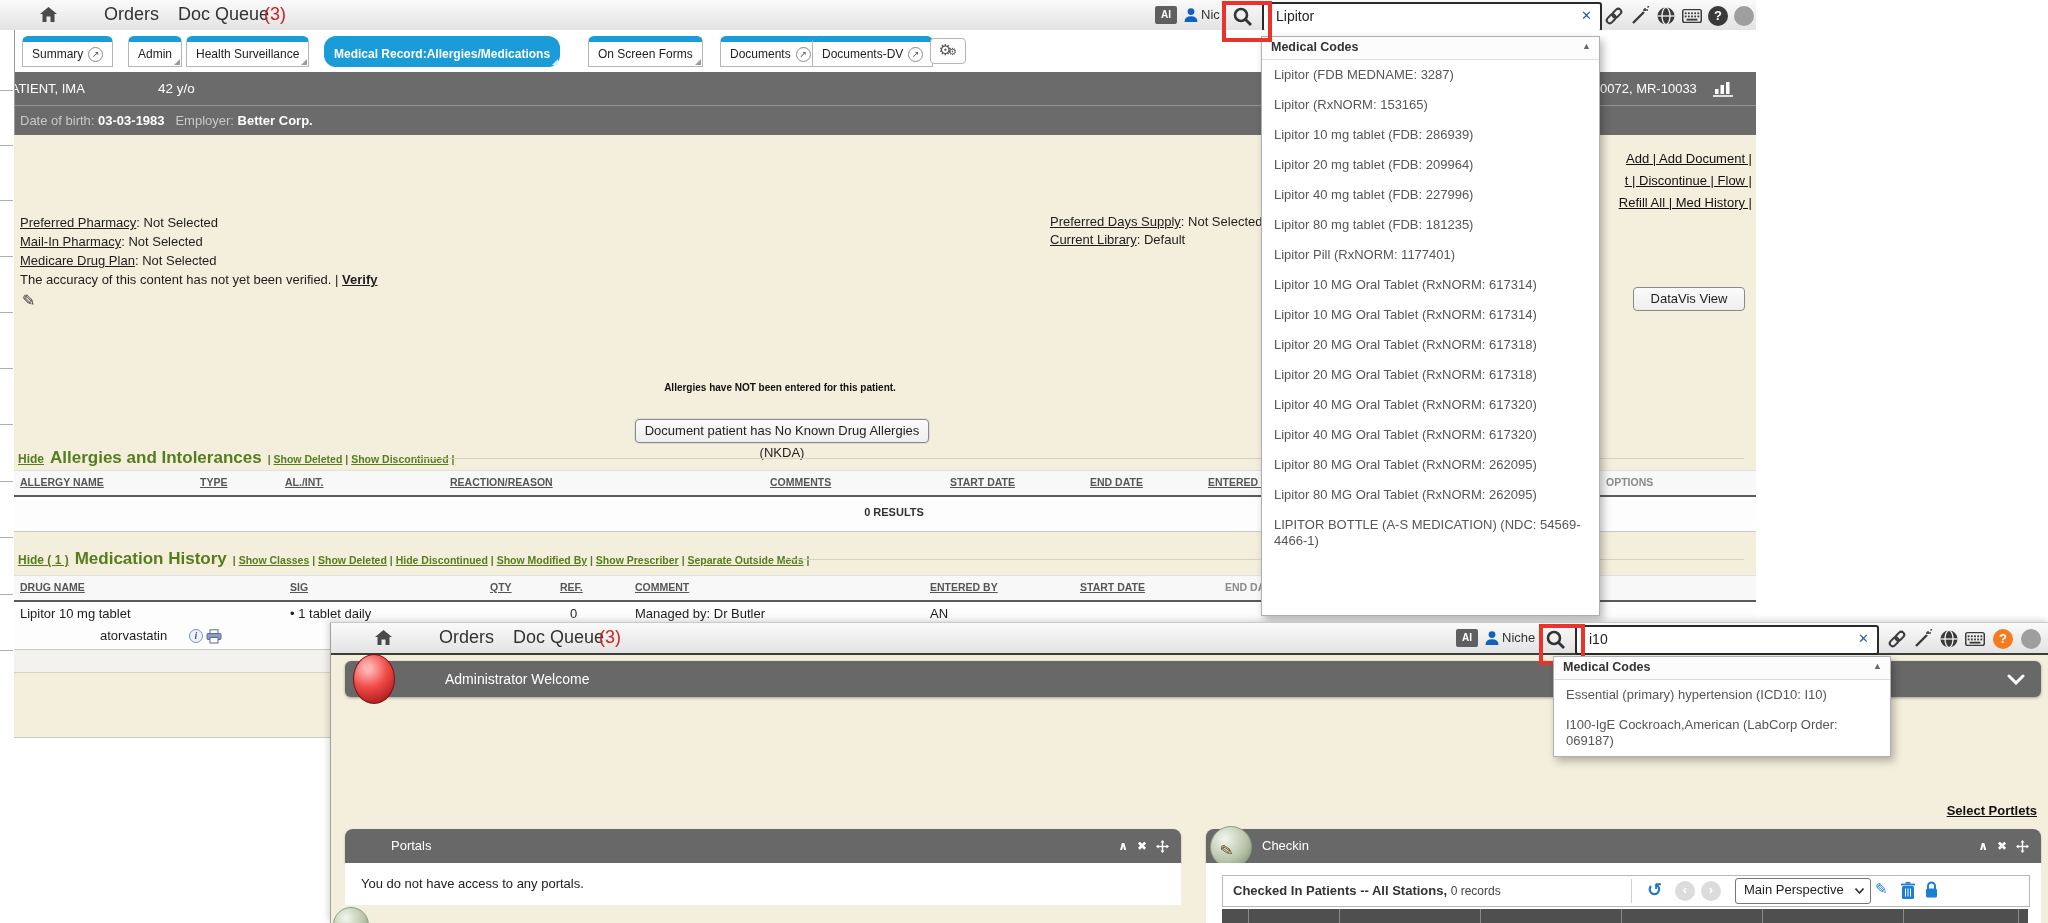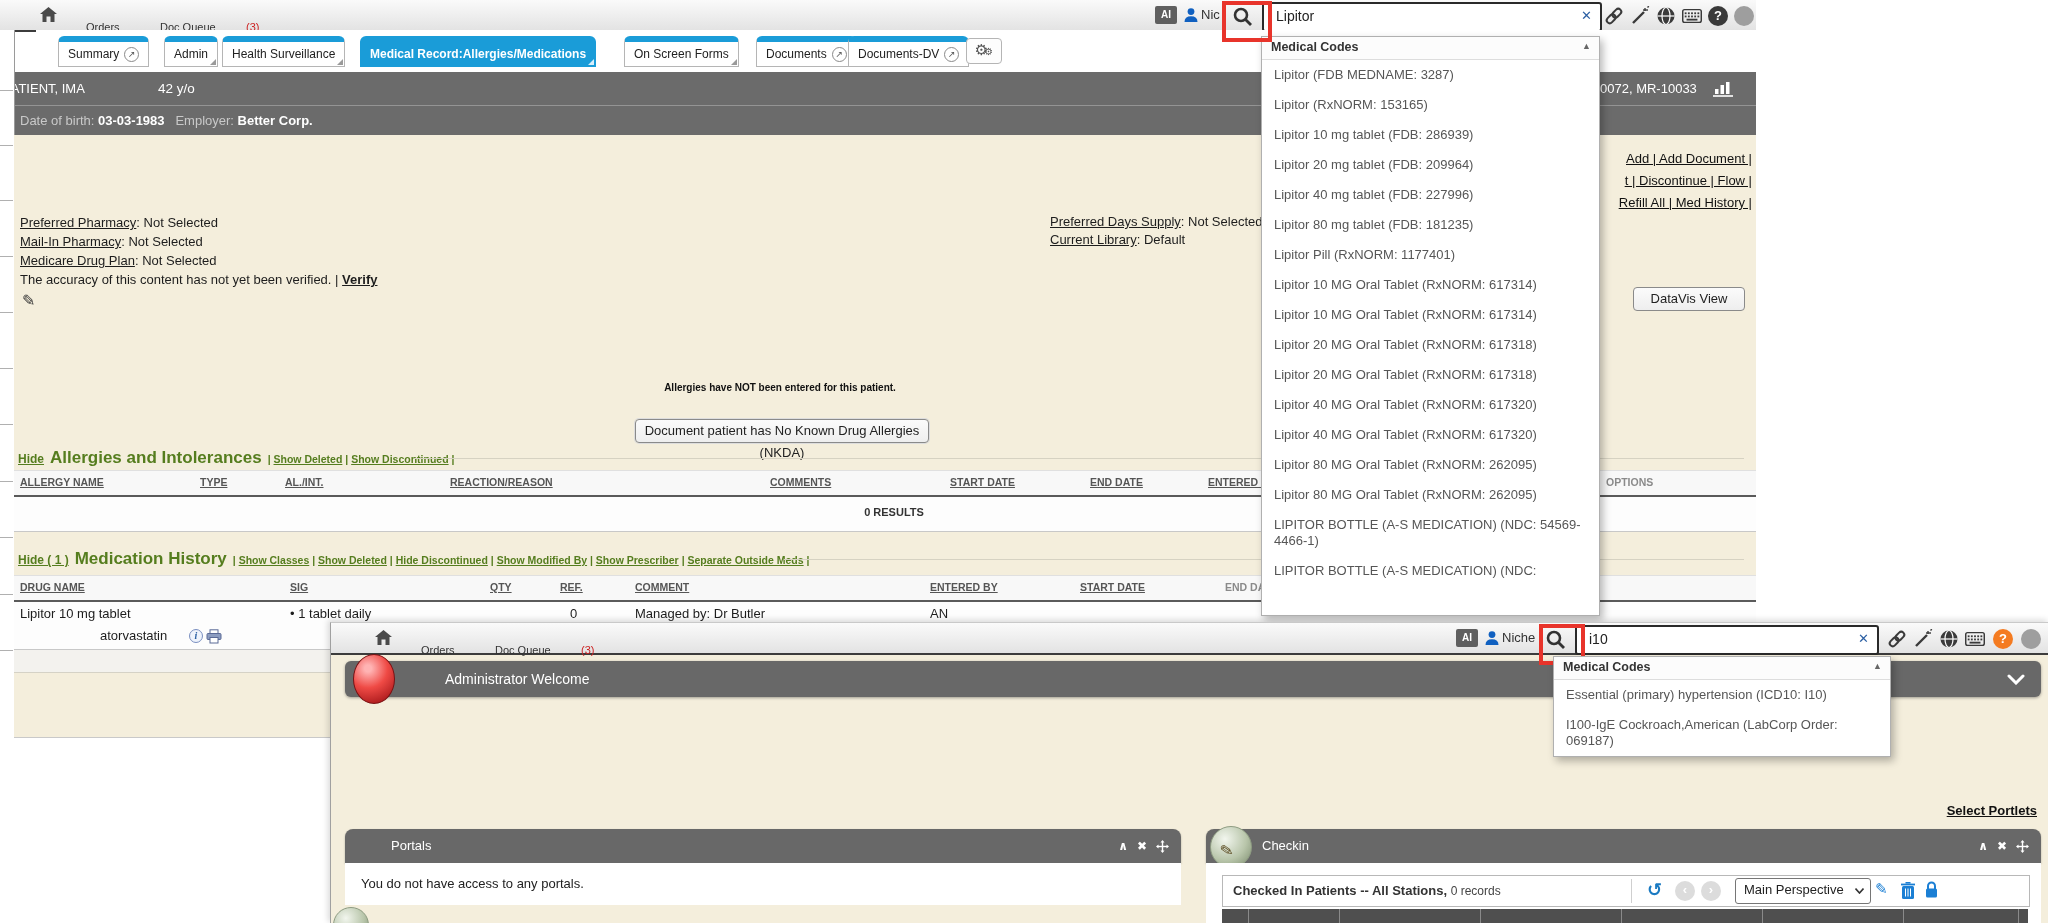--- a/index.html
+++ b/index.html
@@ -3,34 +3,34 @@
 <meta charset="utf-8">
 <style>
   html,body{margin:0;padding:0;background:#fff;}
   #stage{position:relative;width:2048px;height:923px;overflow:hidden;background:#fff;
          font-family:"Liberation Sans","DejaVu Sans",sans-serif;font-size:13px;color:#222;}
   .abs{position:absolute;}
   
   .w1{position:absolute;inset:0;z-index:1;}
   .toolbar{position:absolute;height:30px;background:linear-gradient(#fafafa,#e3e3e3);
            border-bottom:2px solid #3c3c3c;}
-  .navlink{position:absolute;top:21px;font-size:11px;color:#333;cursor:pointer;}
+  .navlink{position:absolute;top:4px;font-size:18px;color:#333;cursor:pointer;margin-left:18px;}
   .red-count{color:#cc2222;}
   .ai-badge{position:absolute;top:6px;width:22px;height:18px;background:#5f5f5f;color:#fff;
             font-size:10px;font-weight:bold;text-align:center;line-height:18px;border-radius:2px;}
   .user-name{position:absolute;top:7px;font-size:13px;color:#333;}
   .search-box{position:absolute;height:26px;background:#fff;border:2px solid #2a2a2a;border-radius:3px;}
   .search-box .q{position:absolute;left:12px;top:4px;font-size:14px;color:#222;}
   .clear-x{position:absolute;top:4px;font-size:13px;font-weight:bold;color:#2b5fa3;cursor:pointer;}
   .tbicon{position:absolute;top:6px;width:20px;height:20px;cursor:pointer;}
   .help-circle{border-radius:50%;color:#fff;font-weight:bold;font-size:13px;text-align:center;line-height:20px;}
   .gray-circle{border-radius:50%;background:#9e9e9e;}
   .red-annot{position:absolute;border:4px solid #e8342b;background:transparent;z-index:40;}
   
-  .tabbar{position:absolute;left:0;top:30px;width:1756px;height:42px;background:#fff;margin-left:36px;}
+  .tabbar{position:absolute;left:0;top:30px;width:1756px;height:42px;background:#fff;}
   .tab{position:absolute;top:6px;height:24px;line-height:24px;padding:0 9px;background:#fff;
        border:1px solid #b5b5b5;border-top:6px solid #1a9cd8;border-radius:6px 6px 0 0;
        font-size:12px;color:#222;white-space:nowrap;cursor:pointer;}
   .tab.active{background:#1a9cd8;border-color:#1a9cd8;color:#fff;font-weight:bold;}
   .tab.fold::after{content:"";position:absolute;right:1px;bottom:1px;border-style:solid;
        border-width:0 0 6px 6px;border-color:transparent transparent #9a9a9a transparent;}
   .tab.active.fold::after{border-color:transparent transparent #d7eefb transparent;}
   .popup-ic{display:inline-block;width:13px;height:13px;border:1px solid #8a8a8a;border-radius:50%;
        font-size:9px;line-height:12px;text-align:center;color:#555;background:#fff;vertical-align:1px;margin-left:5px;}
   .cogs-btn{position:absolute;top:8px;height:24px;width:34px;border:1px solid #b5b5b5;border-radius:4px;
@@ -181,21 +181,21 @@
           </g>
         </svg>
       <span class="tbicon help-circle" style="left:1708px;background:#3a3a3a;">?</span>
       <span class="tbicon gray-circle" style="left:1734px;"></span>
     </div>
 
     <div class="tabbar">
       <span class="tab" style="left:22px;"><span>Summary</span><span class="popup-ic">↗</span></span>
       <span class="tab fold" style="left:128px;">Admin</span>
       <span class="tab fold" style="left:186px;">Health Surveillance</span>
-      <span class="tab active fold" style="left:324px;">Medical Record:Allergies/Medications</span>
+      <span class="tab active fold" style="left:324px;border-radius:12px;">Medical Record:Allergies/Medications</span>
       <span class="tab fold" style="left:588px;">On Screen Forms</span>
       <span class="tab" style="left:720px;"><span>Documents</span><span class="popup-ic">↗</span></span>
       <span class="tab" style="left:812px;"><span>Documents-DV</span><span class="popup-ic">↗</span></span>
       <span class="cogs-btn" style="left:930px;"><span class="g1">⚙</span><span class="g2">⚙</span></span>
     </div>
 
     <div class="banner b1">
       <span class="abs" style="left:3px;font-weight:normal;font-size:13px;">PATIENT, IMA</span>
       <span class="abs" style="left:158px;font-size:13.5px;">42 y/o</span>
       <span class="abs" style="left:1600px;font-size:13px;">0072, MR-10033</span>
@@ -334,21 +334,20 @@
           <div class="dd-item">Lipitor Pill (RxNORM: 1177401)</div>
           <div class="dd-item">Lipitor 10 MG Oral Tablet (RxNORM: 617314)</div>
           <div class="dd-item">Lipitor 10 MG Oral Tablet (RxNORM: 617314)</div>
           <div class="dd-item">Lipitor 20 MG Oral Tablet (RxNORM: 617318)</div>
           <div class="dd-item">Lipitor 20 MG Oral Tablet (RxNORM: 617318)</div>
           <div class="dd-item">Lipitor 40 MG Oral Tablet (RxNORM: 617320)</div>
           <div class="dd-item">Lipitor 40 MG Oral Tablet (RxNORM: 617320)</div>
           <div class="dd-item">Lipitor 80 MG Oral Tablet (RxNORM: 262095)</div>
           <div class="dd-item">Lipitor 80 MG Oral Tablet (RxNORM: 262095)</div>
           <div class="dd-item">LIPITOR BOTTLE (A-S MEDICATION) (NDC: 54569-4466-1)</div>
-          <div class="dd-item">LIPITOR BOTTLE (A-S MEDICATION) (NDC:</div>
         </div>
     </div>
 
     <div class="red-annot" style="left:1222px;top:1px;width:42px;height:33px;"></div>
   </div>
 
   <div class="w2">
 
     <div class="toolbar" style="left:0;top:0;width:1718px;">
       <svg class="abs" style="left:44px;top:7px;" width="17" height="16" viewBox="0 0 17 16">

